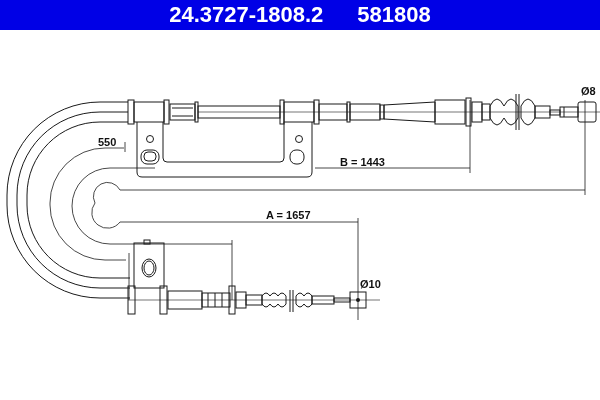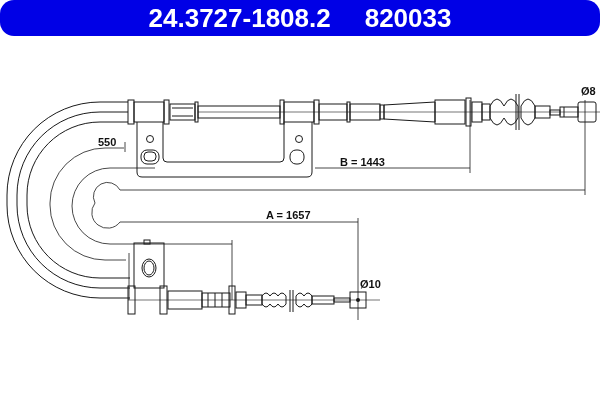--- a/index.html
+++ b/index.html
@@ -1,34 +1,33 @@
 <!DOCTYPE html>
 <html><head>
   <meta charset="utf-8">
   <style>
     html, body { margin: 0; padding: 0; background: #ffffff; }
     body { width: 600px; height: 400px; overflow: hidden; position: relative; font-family: "Liberation Sans", sans-serif; }
     .header {
-      position: absolute; left: 0; top: 0; width: 600px; height: 36px;
+      position: absolute; left: 0; top: 0; width: 600px; height: 30px;
       background: #0000e6; color: #ffffff;
       display: flex; align-items: center; justify-content: center;
-      font-family: "Liberation Sans", sans-serif; font-weight: bold; font-size: 26px;
+      font-family: "Liberation Sans", sans-serif; font-weight: bold; font-size: 22px;
       letter-spacing: 0px;
-      border-radius: 14px;
     }
     .header .part { margin-right: 34px; }
     .drawing { position: absolute; left: 0; top: 30px; width: 600px; height: 370px; }
     svg text { font-family: "Liberation Sans", sans-serif; font-weight: bold; font-size: 11px; fill: #111; }
   </style>
 </head>
 <body>
 
 <div class="header">
   <span class="part">24.3727-1808.2</span>
-  <span>820033</span>
+  <span>581808</span>
 </div>
 
 <div class="drawing">
   <svg width="600" height="370" viewBox="0 30 600 370" xmlns="http://www.w3.org/2000/svg">
     <g fill="none" stroke="#1a1a1a" stroke-width="1">
 
       <g>
         <path d="M 128 102 L 100 102 A 93 93 0 0 0 7 195 L 7 205 A 93 93 0 0 0 100 298 L 130 298"></path>
         <path d="M 128 112 L 100 112 A 83 83 0 0 0 17 195 L 17 205 A 83 83 0 0 0 100 288 L 130 288"></path>
         <path d="M 128 122 L 100 122 A 73 73 0 0 0 27 195 L 27 205 A 73 73 0 0 0 100 278 L 130 278"></path>

